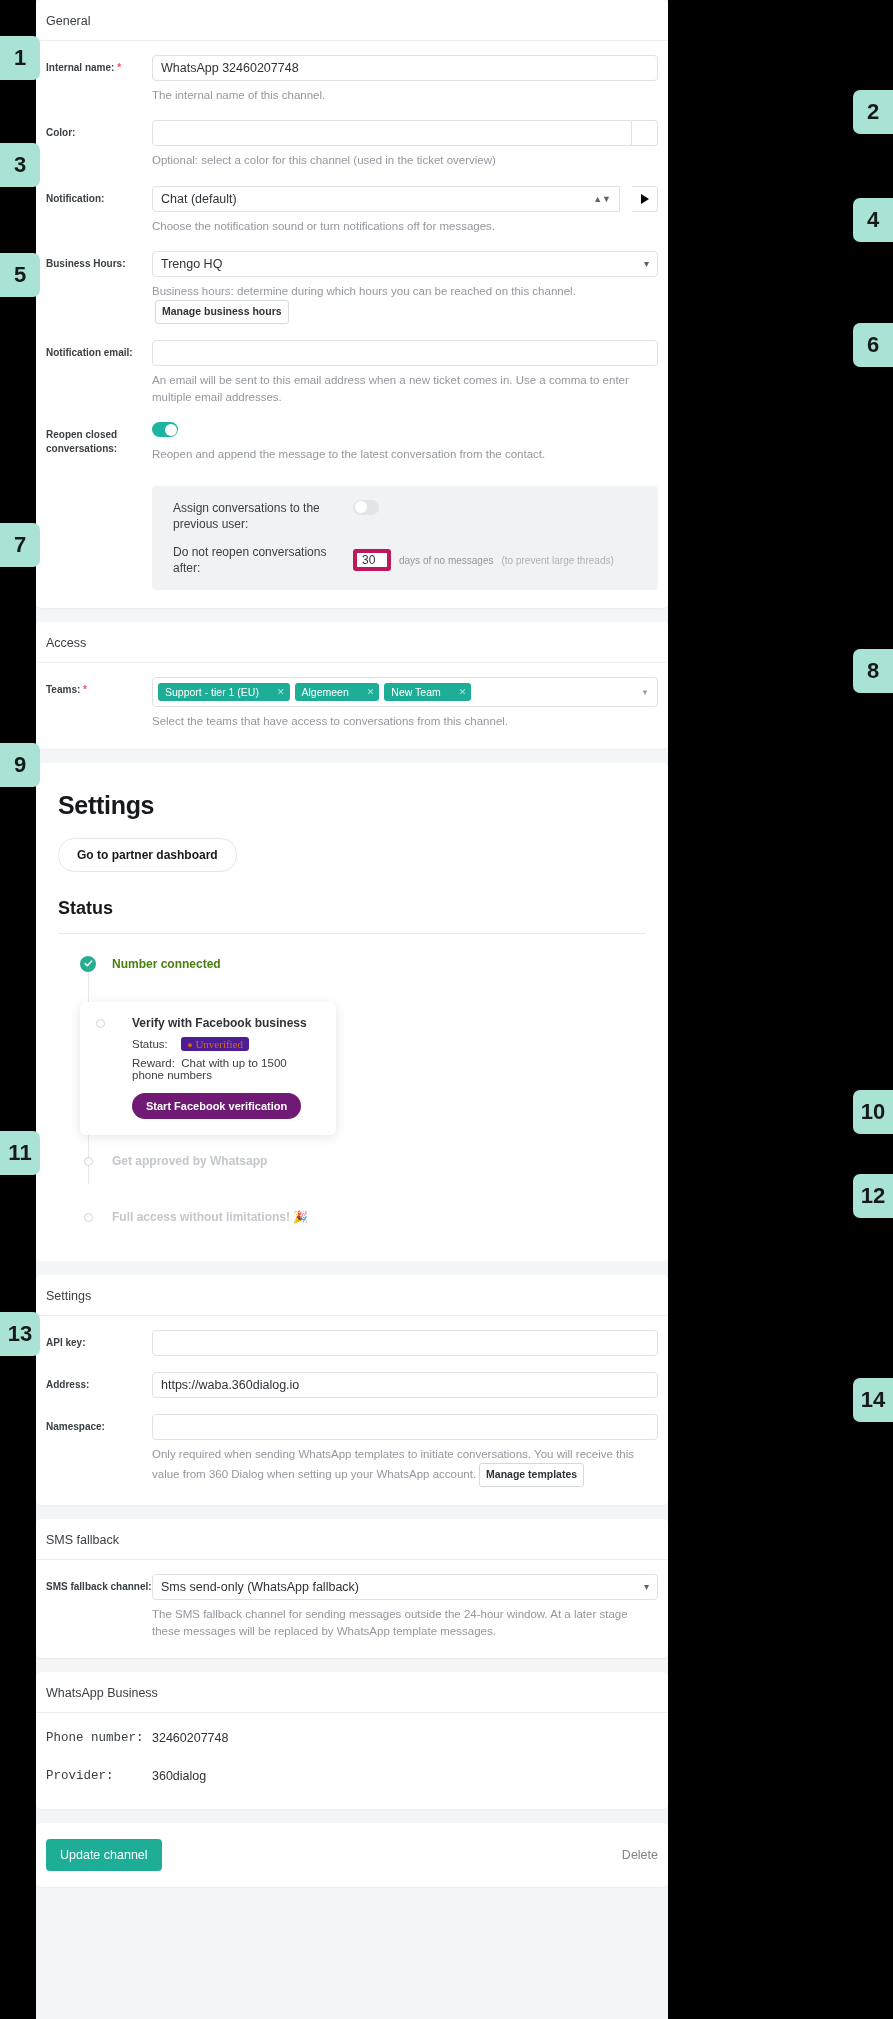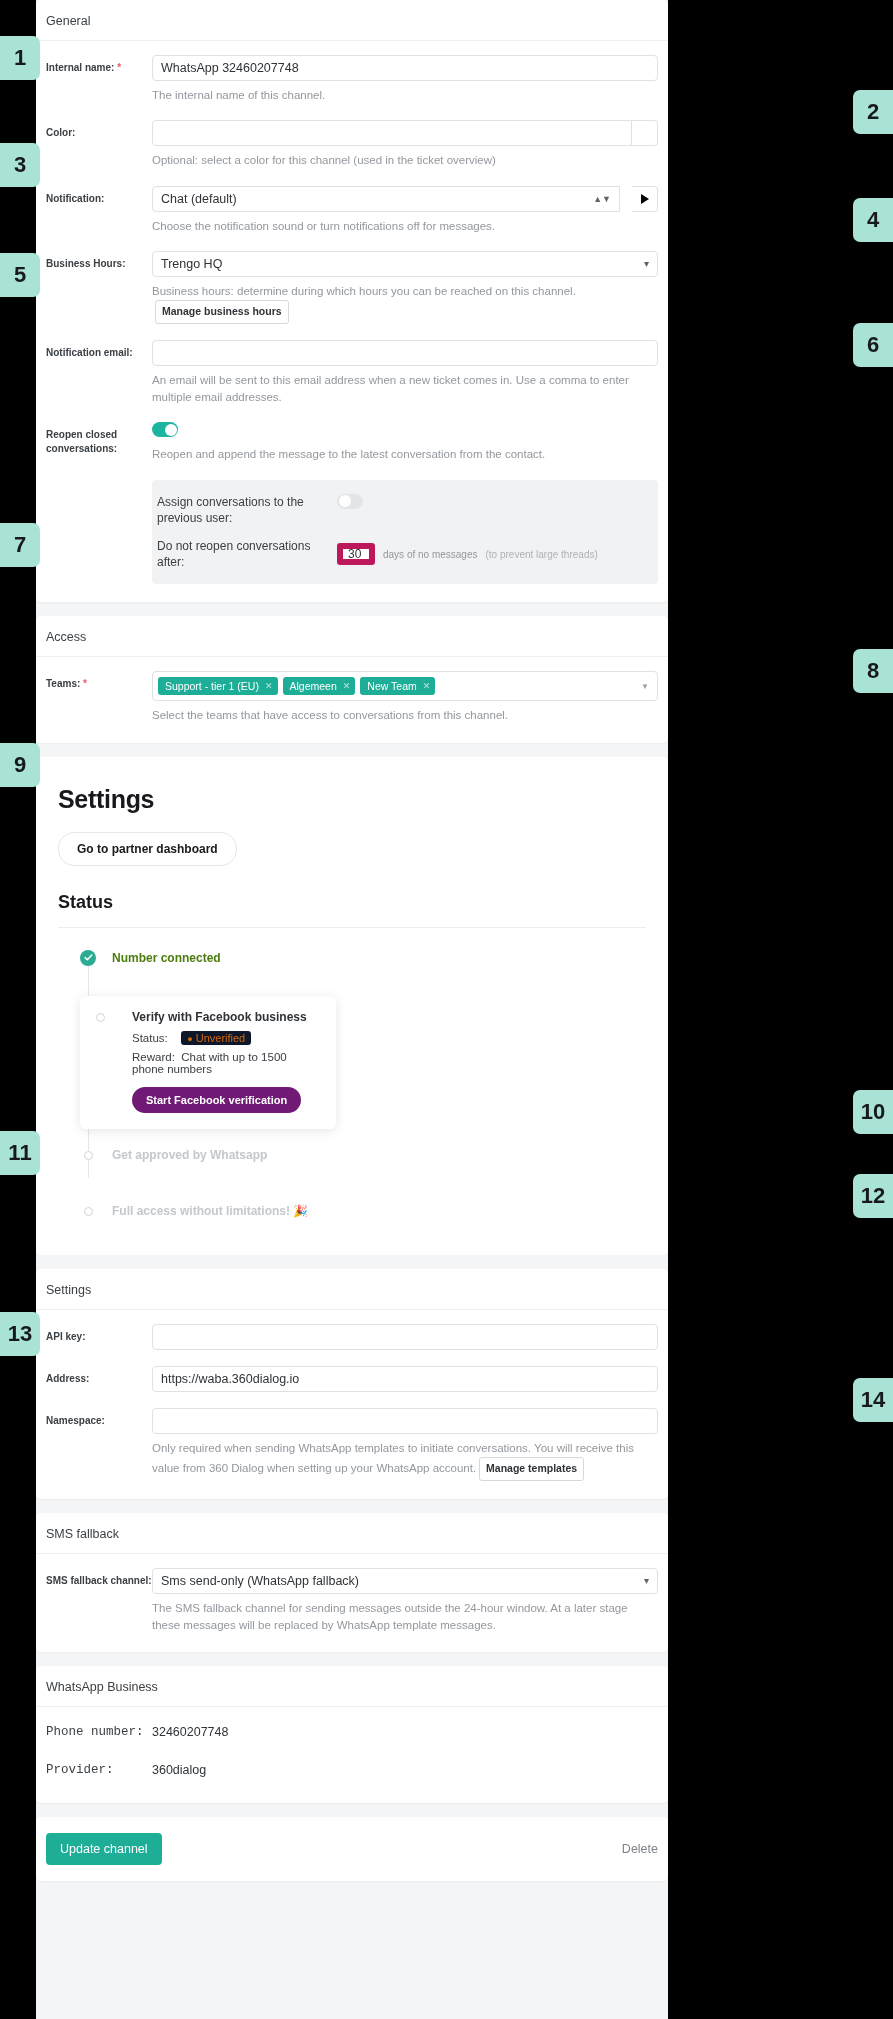--- a/index.html
+++ b/index.html
@@ -119,43 +119,43 @@
   .toggle .knob {
     position: absolute; width: 12px; height: 12px; border-radius: 50%;
     background: #fff; top: 1.5px; right: 1.5px;
   }
   .toggle.off { background: #e3e5e8; }
   .toggle.off .knob { left: 1.5px; right: auto; }
 
   
   .subpanel {
     background: #f1f2f4; border-radius: 4px;
-    padding: 14px 5px; margin-top: 16px;
+    padding: 14px 21px; margin-top: 22px;
   }
   .sub-row { display: flex; align-items: flex-start; margin-bottom: 12px; }
   .sub-row:last-child { margin-bottom: 0; align-items: center; }
   .sub-lbl { width: 180px; flex: 0 0 180px; font-size: 12px; line-height: 1.35; color: #3b4045; }
   .num-input {
-    width: 38px; height: 22px; border: 6px solid #be185d; border-radius: 3px;
+    width: 38px; height: 22px; border: 4px solid #be185d; border-radius: 3px;
     background: #fff; font-size: 12px; padding: 0 5px; line-height: 20px;
     font-family: "Liberation Sans", sans-serif; color: #2f3337;
   }
   .sub-after { font-size: 10px; color: #93989e; margin-left: 8px; }
   .sub-note { font-size: 10px; color: #aeb2b7; margin-left: 8px; }
 
   
   .tagbox {
     border: 1px solid #dfe1e5; border-radius: 4px; background: #fff;
     min-height: 30px; padding: 4px 22px 4px 5px; position: relative;
     display: flex; flex-wrap: wrap; gap: 5px; align-items: center;
   }
   .tag {
     background: #1eae97; color: #fff; border-radius: 3px;
     font-size: 10.5px; padding: 3px 5px 3px 7px;
-    display: inline-flex; align-items: center; gap: 6px;
+    display: inline-flex; align-items: center; gap: 18px;
   }
   .tag .x { font-size: 9px; color: #b8e4dc; }
   .tagbox .caret {
     position: absolute; right: 8px; top: 50%; transform: translateY(-50%);
     font-size: 8px; color: #9aa0a6;
   }
 
   
   .big-card { background: #fff; border-radius: 5px; margin-bottom: 14px; padding: 28px 22px 26px 22px; }
   .h-big { font-size: 25px; font-weight: bold; color: #17191c; margin: 0 0 18px 0; letter-spacing: -0.3px; }
@@ -186,22 +186,22 @@
 
   .verify-card {
     background: #fff; border-radius: 6px; padding: 14px 16px 16px 16px;
     box-shadow: 0 2px 12px rgba(0,0,0,0.10);
     margin-left: -32px; margin-top: -2px; width: 256px;
   }
   .verify-title { font-size: 12px; font-weight: bold; color: #2f3337; margin-bottom: 8px; }
   .verify-line { font-size: 11.5px; color: #3b4045; margin-bottom: 7px; }
   .verify-line .k { display: inline-block; min-width: 46px; }
   .badge-unv {
-    background: #0f172a; color: #d4690d; border-radius: 3px;
-    padding: 1px 6px; font-size: 11px;
+    background: #4c1d95; color: #d4690d; border-radius: 3px;
+    padding: 1px 6px; font-size: 11px; font-family: Liberation Serif, serif;
   }
   .badge-unv .dot { font-size: 9px; }
   .dark-btn {
     display: inline-block; background: #701a75; color: #fff;
     border-radius: 14px; font-size: 11px; font-weight: bold;
     padding: 7px 14px; margin-top: 5px;
   }
 
   
   .kv { display: flex; margin-bottom: 24px; }

